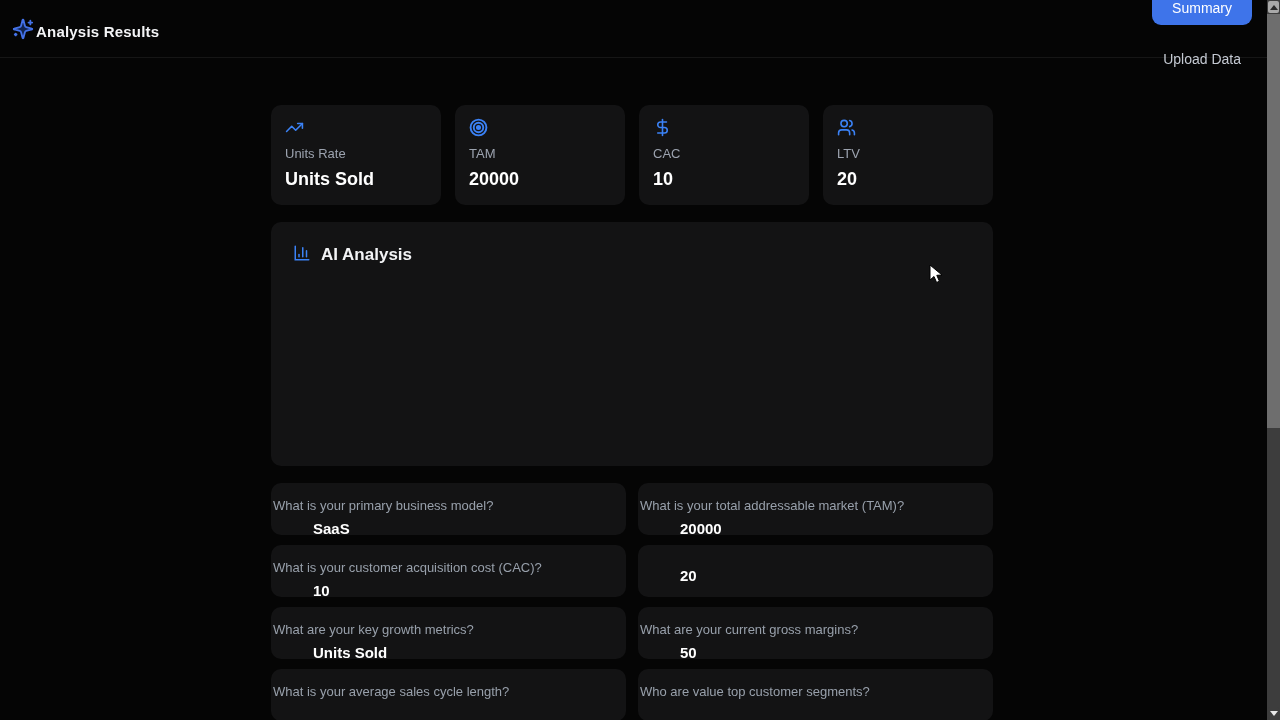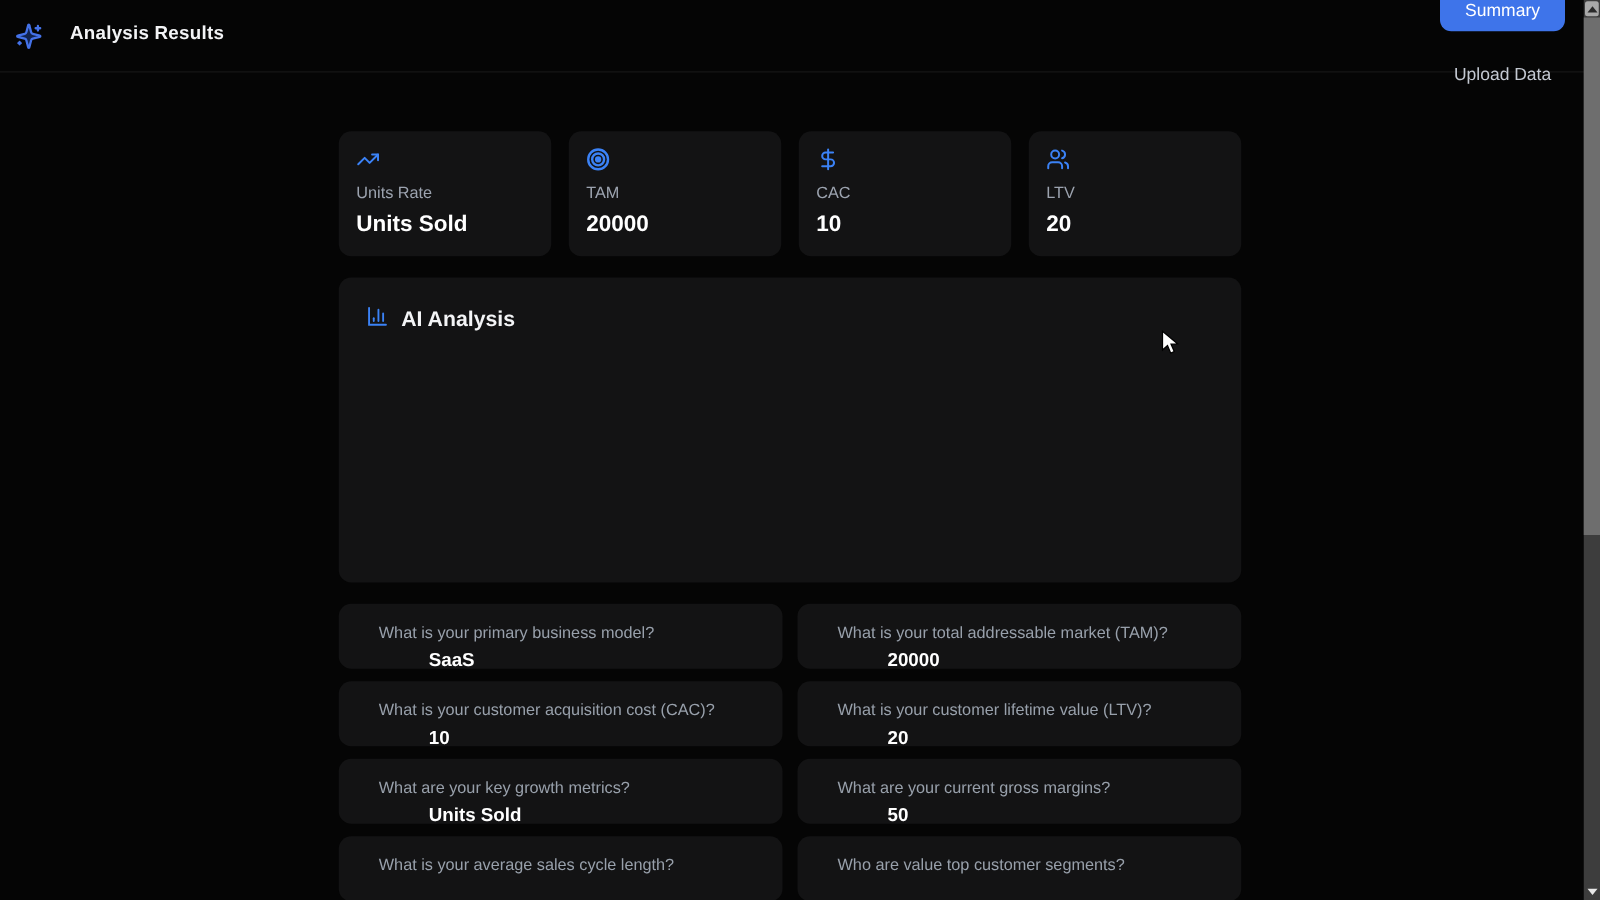--- a/index.html
+++ b/index.html
@@ -10,21 +10,21 @@
     color:#fff;
     position:relative;
   }
   
   .header {
     height:58px;
     display:flex; align-items:center;
     padding:0 14px 0 12px;
     border-bottom:1px solid #161616;
   }
-  .brand { display:flex; align-items:flex-start; gap:22px; }
+  .brand { display:flex; align-items:flex-end; gap:2px; }
   .brand svg { display:block; }
   .brand-title { font-size:15px; font-weight:bold; color:#f3f4f6; letter-spacing:.2px; }
   .header-spacer { flex:1; }
   .nav { display:flex; align-items:center; gap:26px; padding-right:14px;flex-direction:column; }
   .btn-primary {
     background:#3e74ea; color:#fff; border:none;
     font-family:inherit; font-size:14px; font-weight:500;
     padding:9px 20px; border-radius:9px; cursor:pointer;
   }
   .nav-link {
@@ -54,21 +54,21 @@
   .ai-loading { margin-top:34px; display:flex; flex-direction:column; align-items:center; }
   .spinner { animation:spin .8s steps(8) infinite; }
   @keyframes spin { from{transform:rotate(0)} to{transform:rotate(360deg)} }
   .loading-text { margin-top:22px; font-size:14px; color:#9aa0aa; }
   
   .qa-grid {
     margin-top:17px;
     display:grid; grid-template-columns:1fr 1fr;
     column-gap:12px; row-gap:10px;
   }
-  .qa-card { height:52px; padding:15px 32px; }
+  .qa-card { height:52px; padding:15px 2px; }
   .qa-question { font-size:13px; color:#98a0ab; }
   .qa-answer { font-size:15px; font-weight:bold; color:#ffffff; margin-top:7px;margin-left:40px; }
   
   .scrollbar {
     position:absolute; top:0; right:0;
     width:13px; height:720px;
     background:#3d3d3d;
   }
   .sb-btn {
     position:absolute; left:1px; width:11px; height:12px;
@@ -180,21 +180,20 @@
     </div>
     <div class="card qa-card">
       <div class="qa-question">What is your total addressable market (TAM)?</div>
       <div class="qa-answer">20000</div>
     </div>
     <div class="card qa-card">
       <div class="qa-question">What is your customer acquisition cost (CAC)?</div>
       <div class="qa-answer">10</div>
     </div>
     <div class="card qa-card">
-      <div class="qa-question">What is your customer lifetime value (LTV)?</div>
       <div class="qa-answer">20</div>
     </div>
     <div class="card qa-card">
       <div class="qa-question">What are your key growth metrics?</div>
       <div class="qa-answer">Units Sold</div>
     </div>
     <div class="card qa-card">
       <div class="qa-question">What are your current gross margins?</div>
       <div class="qa-answer">50</div>
     </div>

